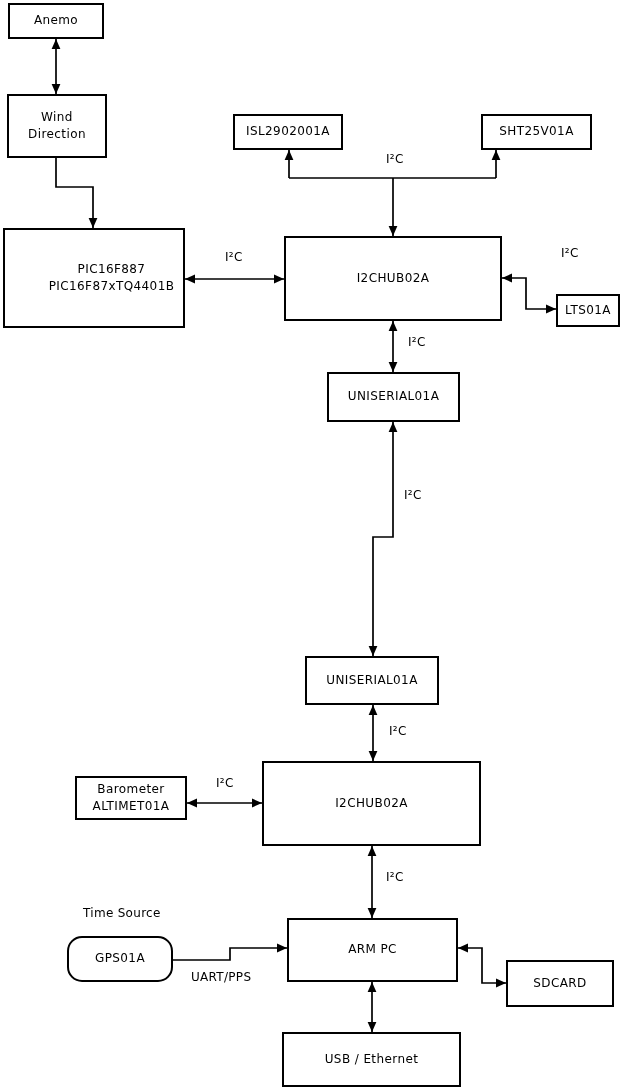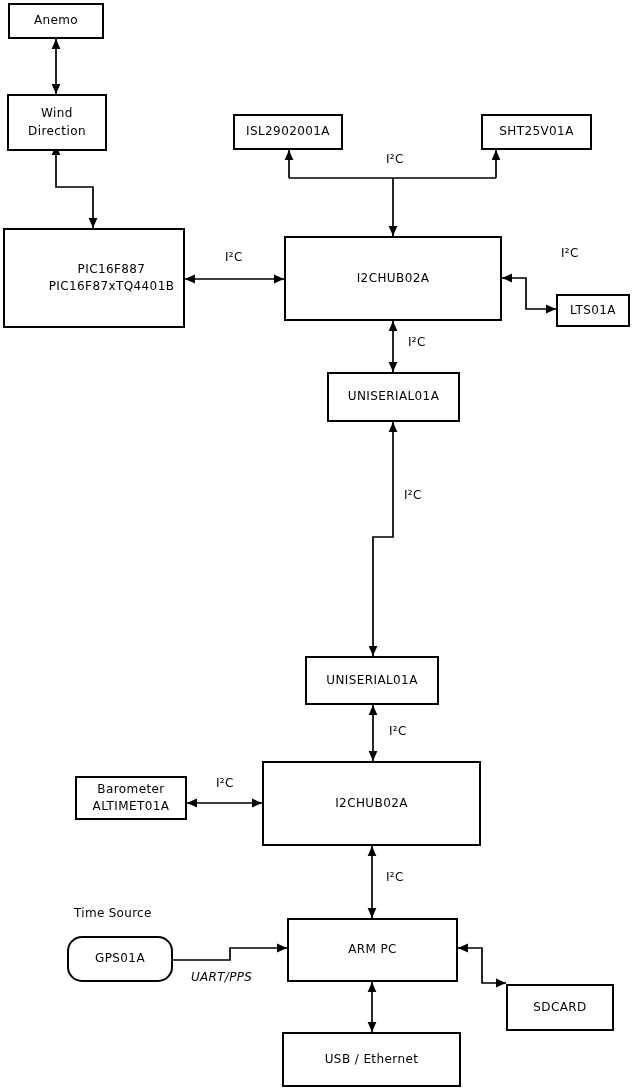--- a/index.html
+++ b/index.html
@@ -43,45 +43,45 @@
     white-space: pre-line;
   }
   .elabel {
     position: absolute;
     font-size: 12px;
     letter-spacing: 0.3px;
     white-space: nowrap;
   }
   
   .n-anemo       { left: 8px;   top: 3px;    width: 96px;  height: 36px; }
-  .n-wind        { left: 7px;   top: 94px;   width: 100px; height: 57px; }
+  .n-wind        { left: 7px;   top: 94px;   width: 100px; height: 64px; }
   .n-pic         { left: 3px;   top: 228px;  width: 182px; height: 100px; padding-left: 35px; }
   .n-isl         { left: 233px; top: 114px;  width: 110px; height: 36px; }
   .n-sht         { left: 440px; top: 114px;  width: 111px; height: 36px; margin-left: 41px; }
   .n-hub1        { left: 284px; top: 236px;  width: 218px; height: 85px; }
-  .n-lts         { left: 556px; top: 294px;  width: 74px;  height: 33px; }
+  .n-lts         { left: 556px; top: 294px;  width: 64px;  height: 33px; }
   .n-uni1        { left: 327px; top: 372px;  width: 133px; height: 50px; }
   .n-uni2        { left: 305px; top: 656px;  width: 134px; height: 49px; }
   .n-hub2        { left: 262px; top: 761px;  width: 219px; height: 85px; }
   .n-baro        { left: 75px;  top: 776px;  width: 112px; height: 44px; }
   .n-gps         { left: 67px;  top: 936px;  width: 106px; height: 46px; border-radius: 15px; }
   .n-arm         { left: 287px; top: 918px;  width: 171px; height: 64px; }
-  .n-sd          { left: 506px; top: 960px;  width: 108px; height: 47px; margin-top: 24px; }
+  .n-sd          { left: 506px; top: 960px;  width: 108px; height: 47px; }
   .n-usb         { left: 282px; top: 1032px; width: 179px; height: 55px; }
   
   .l-pic-hub     { left: 225px; top: 250px; }
   .l-top-branch  { left: 386px; top: 152px; }
   .l-hub-lts     { left: 561px; top: 246px; }
   .l-hub1-uni1   { left: 408px; top: 335px; }
   .l-uni1-uni2   { left: 404px; top: 488px; }
   .l-uni2-hub2   { left: 389px; top: 724px; }
   .l-baro-hub2   { left: 216px; top: 776px; }
   .l-hub2-arm    { left: 386px; top: 870px; }
-  .l-time-source { left: 74px;  top: 906px; }
-  .l-uart-pps    { left: 191px; top: 970px; font-style: italic; }
+  .l-time-source { left: 83px;  top: 906px; }
+  .l-uart-pps    { left: 191px; top: 970px; }
 </style>
 </head>
 <body>
 
 <div class="canvas">
 
   <svg class="connector-layer" viewBox="0 0 640 1089" xmlns="http://www.w3.org/2000/svg">
     <defs>
       <marker id="ah" viewBox="0 0 10 10" refX="10" refY="5" markerWidth="13" markerHeight="10" markerUnits="userSpaceOnUse" orient="auto-start-reverse">
         <path d="M0,0.6 L10,5 L0,9.4 z" fill="#000000"></path>

